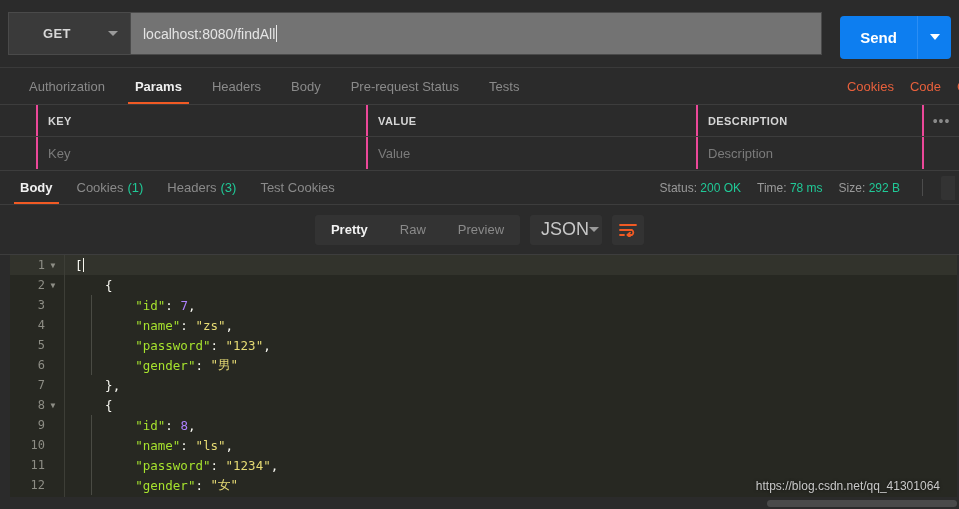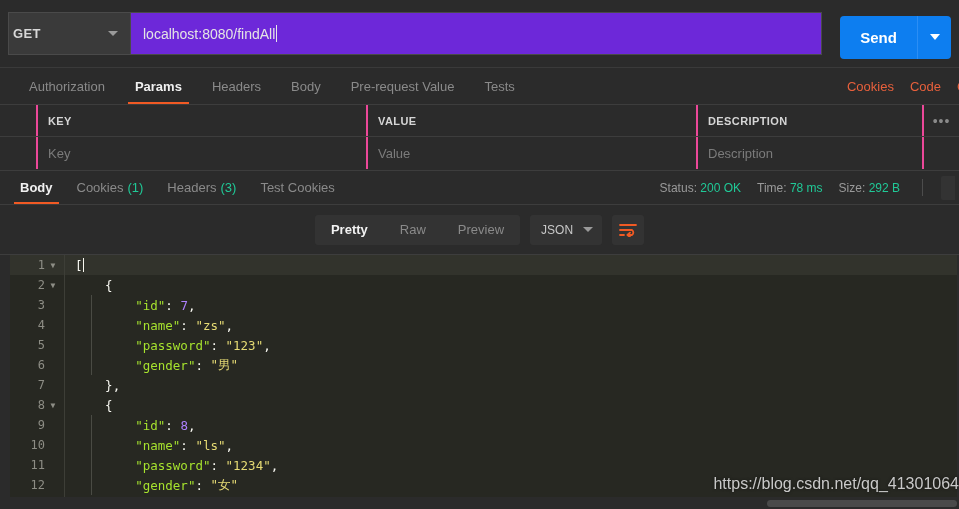--- a/index.html
+++ b/index.html
@@ -35,41 +35,41 @@
 
   .method-select {
     width: 122px;
     height: 43px;
     background: #3a3a3a;
     border: 1px solid #4a4a4a;
     border-right: none;
     display: flex;
     align-items: center;
     justify-content: space-between;
-    padding: 0 12px 0 4px;
+    padding: 0 12px 0 34px;
     cursor: pointer;
     flex: 0 0 122px;
   }
   .method-label {
     color: #d8d8d8;
     font-size: 13px;
     font-weight: bold;
     letter-spacing: 0.3px;
   }
   .caret-down {
     width: 0; height: 0;
     border-left: 5px solid transparent;
     border-right: 5px solid transparent;
     border-top: 5px solid #9a9a9a;
   }
 
   .url-input-wrap {
     flex: 1 1 auto;
     height: 43px;
-    background: #6d28d9;
+    background: #737373;
     border: 1px solid #4a4a4a;
     display: flex;
     align-items: center;
     padding: 0 12px;
     min-width: 0;
     position: relative;
   }
   .url-text {
     color: #e4e4e4;
     font-size: 14px;
@@ -293,21 +293,21 @@
     align-items: center;
     justify-content: space-between;
     height: 30px;
     width: 72px;
     background: #333333;
     border-radius: 3px;
     margin-left: 10px;
     padding: 0 9px 0 11px;
     cursor: pointer;
   }
-  .fmt-label { color: #c8c8c8; font-size: 12px; }
+  .fmt-label { color: #c8c8c8; font-size: 18px; }
 
   .wrap-btn {
     width: 32px;
     height: 30px;
     background: #333333;
     border-radius: 3px;
     margin-left: 10px;
     display: flex;
     align-items: center;
     justify-content: center;
@@ -394,24 +394,24 @@
     display: inline-block;
     width: 1px;
     height: 14px;
     background: #f8f8f0;
     vertical-align: middle;
   }
 
   
   .watermark {
     position: absolute;
-    right: 0;
+    right: 19px;
     bottom: 16px;
     color: #c9c9c9;
-    font-size: 16px;
+    font-size: 12px;
     font-family: "Liberation Sans", sans-serif;
     pointer-events: none;
     text-shadow: 0 0 3px rgba(0,0,0,0.6);
   }
 
   
   .bottom-strip {
     position: absolute;
     left: 0; right: 0; bottom: 0;
     height: 12px;
@@ -464,21 +464,21 @@
     <div class="req-tab active">
         <span>Params</span>
       </div>
     <div class="req-tab">
         <span>Headers</span>
       </div>
     <div class="req-tab">
         <span>Body</span>
       </div>
     <div class="req-tab">
-        <span>Pre-request Value</span>
+        <span>Pre-request Status</span>
       </div>
     <div class="req-tab">
         <span>Tests</span>
       </div>
     <div class="tabs-spacer"></div>
     <div class="req-link">Cookies</div>
     <div class="req-link">Code</div>
     <div class="req-link cut">C</div>
   </div>
 

